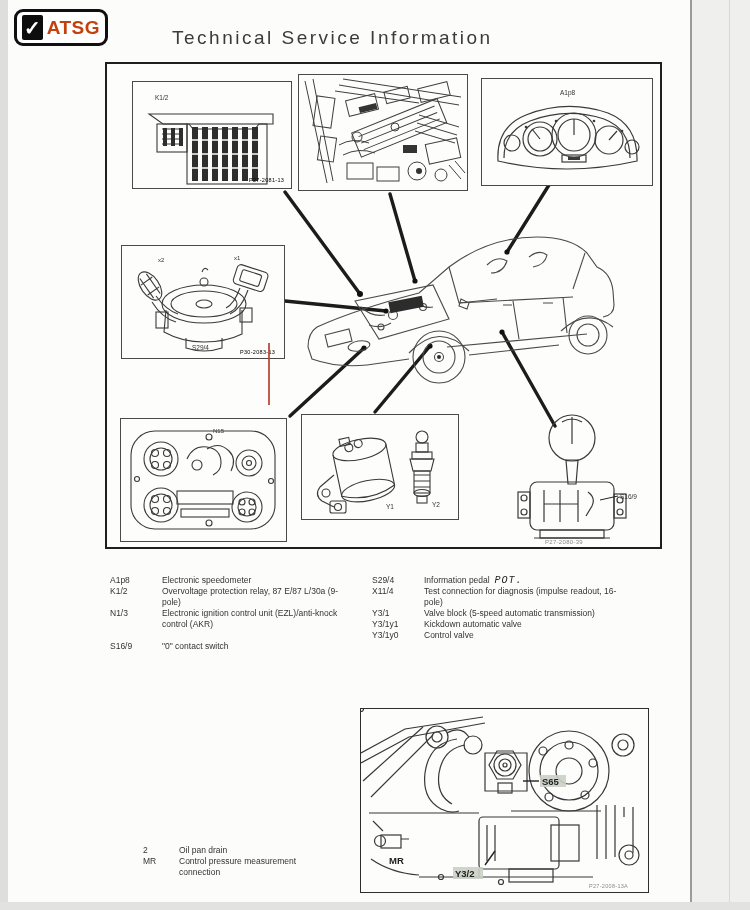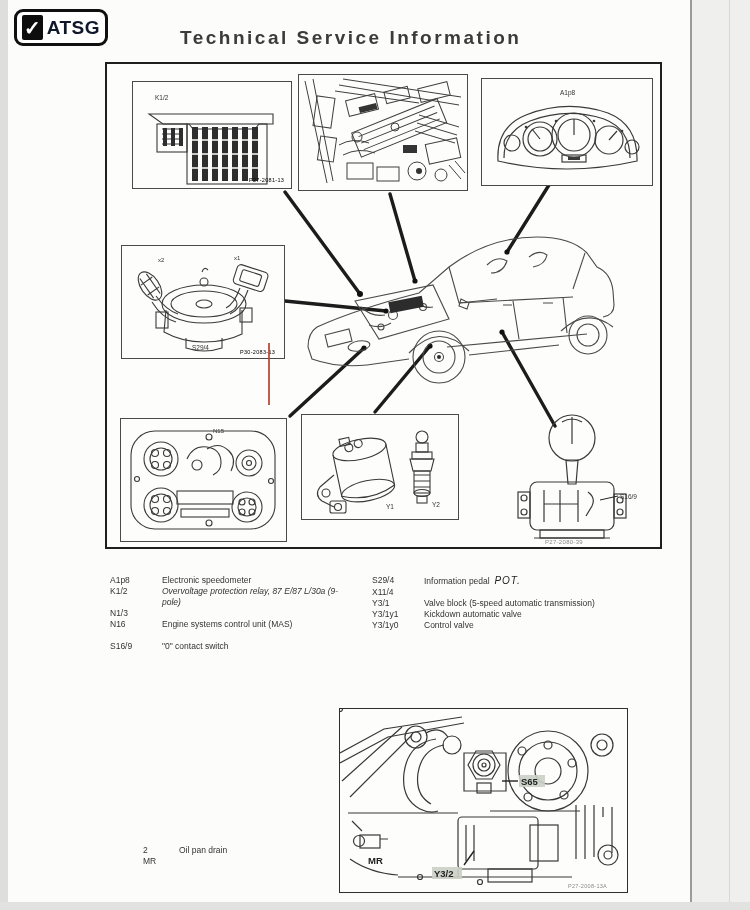--- a/index.html
+++ b/index.html
@@ -4,32 +4,32 @@
 <style>
   html,body{margin:0;padding:0;}
   body{background:#e9e9e7;font-family:"Liberation Sans",sans-serif;}
   .page-wrap{position:relative;width:750px;height:910px;background:#efefed;overflow:hidden;}
   .paper{position:absolute;left:8px;top:0;width:683px;height:910px;background:#fcfcfb;}
   .abs{position:absolute;}
   .edge-line{position:absolute;top:0;width:2px;height:910px;background:#9b9b99;}
   .edge-line2{position:absolute;top:0;width:1px;height:910px;background:#d8d8d6;}
   .logo-box{position:absolute;left:14px;top:9px;width:94px;height:37px;border:3px solid #101010;border-radius:9px;background:#fff;display:flex;align-items:center;gap:4px;padding:2px 5px;box-sizing:border-box;}
   .logo-check{width:25px;height:25px;background:#0d0d0d;color:#fff;font-weight:bold;font-size:20px;display:flex;align-items:center;justify-content:center;border-radius:2px;}
-  .logo-text{font-weight:800;font-size:19px;color:#0f172a;letter-spacing:0.5px;}
-  .doc-title{position:absolute;left:172px;top:27px;width:360px;font-size:19px;font-weight:bold;color:#3b3b3b;letter-spacing:2.5px;margin-left:8px;}
+  .logo-text{font-weight:800;font-size:19px;color:#c2410c;letter-spacing:0.5px;}
+  .doc-title{position:absolute;left:172px;top:27px;width:360px;font-size:19px;font-weight:normal;color:#3b3b3b;letter-spacing:2.5px;}
   .main-box{position:absolute;left:105px;top:62px;width:553px;height:483px;border:2px solid #1f1f1f;background:#fdfdfc;}
   .inset{position:absolute;border:1.3px solid #4a4a4a;background:#fdfdfc;}
   .fig-num{font-size:5.5px;color:#8a8a8a;letter-spacing:0.3px;}
   .legend{position:absolute;font-size:8.5px;color:#333;line-height:11px;}
   .legend-row{display:flex;}
   .legend-code{flex:0 0 52px;}
   .legend-desc{width:200px;}
   .gap-row{height:11px;}
-  .annotation-hand{font-family:Liberation Sans, sans-serif;font-style:italic;font-size:10px;color:#222;letter-spacing:1px;}
-  .bottom-box{position:absolute;left:339px;top:708px;width:287px;height:183px;border:1.6px solid #2e2e2e;background:#fdfdfc;overflow:hidden;}
+  .annotation-hand{font-family:Liberation Mono, monospace;font-style:italic;font-size:10px;color:#222;letter-spacing:1px;}
+  .bottom-box{position:absolute;left:360px;top:708px;width:287px;height:183px;border:1.6px solid #2e2e2e;background:#fdfdfc;overflow:hidden;}
   svg{display:block;}
   .redline{position:absolute;left:268px;top:343px;width:1.5px;height:62px;background:#b5412f;opacity:0.85;}
   .bottom-strip{position:absolute;left:0;top:902px;width:750px;height:8px;background:#e2e2e0;}
   .left-strip{position:absolute;left:0;top:0;width:8px;height:910px;background:#dededc;}
 </style>
 </head>
 <body>
 
 <div class="page-wrap">
   <div class="left-strip"></div>
@@ -324,43 +324,41 @@
 
   <div class="redline"></div>
 
   <div class="legend" style="left:110px;top:575px;width:260px;">
     <div class="legend-row">
       <span class="legend-code">A1p8</span>
       <span class="legend-desc">Electronic speedometer</span>
     </div>
     <div class="legend-row">
       <span class="legend-code">K1/2</span>
-      <span class="legend-desc" style="width:186px;font-style:italic;">Overvoltage protection relay, 87 E/87 L/30a (9-pole)</span>
+      <span class="legend-desc" style="width:186px;">Overvoltage protection relay, 87 E/87 L/30a (9-pole)</span>
     </div>
     <div class="legend-row">
       <span class="legend-code">N1/3</span>
-    </div>
-    <div class="legend-row">
-      <span class="legend-code">N16</span>
-      <span class="legend-desc">Engine systems control unit (MAS)</span>
+      <span class="legend-desc" style="width:196px;">Electronic ignition control unit (EZL)/anti-knock control (AKR)</span>
     </div>
     <div class="gap-row"></div>
     <div class="legend-row">
       <span class="legend-code">S16/9</span>
       <span class="legend-desc">"0" contact switch</span>
     </div>
   </div>
 
   <div class="legend" style="left:372px;top:575px;width:270px;">
     <div class="legend-row">
       <span class="legend-code">S29/4</span>
       <span class="legend-desc"><span>Information pedal</span>&nbsp;&nbsp;<span class="annotation-hand">POT.</span></span>
     </div>
     <div class="legend-row">
       <span class="legend-code">X11/4</span>
+      <span class="legend-desc" style="width:198px;">Test connection for diagnosis (impulse readout, 16-pole)</span>
     </div>
     <div class="legend-row">
       <span class="legend-code">Y3/1</span>
       <span class="legend-desc">Valve block (5-speed automatic transmission)</span>
     </div>
     <div class="legend-row">
       <span class="legend-code">Y3/1y1</span>
       <span class="legend-desc">Kickdown automatic valve</span>
     </div>
     <div class="legend-row">
@@ -424,15 +422,16 @@
     </svg>
   </div>
 
   <div class="legend" style="left:143px;top:845px;width:210px;">
     <div class="legend-row">
       <span class="legend-code" style="flex-basis:36px;">2</span>
       <span class="legend-desc" style="width:150px;">Oil pan drain</span>
     </div>
     <div class="legend-row">
       <span class="legend-code" style="flex-basis:36px;">MR</span>
+      <span class="legend-desc" style="width:150px;">Control pressure measurement connection</span>
     </div>
   </div>
 </div>
 
 </body></html>

